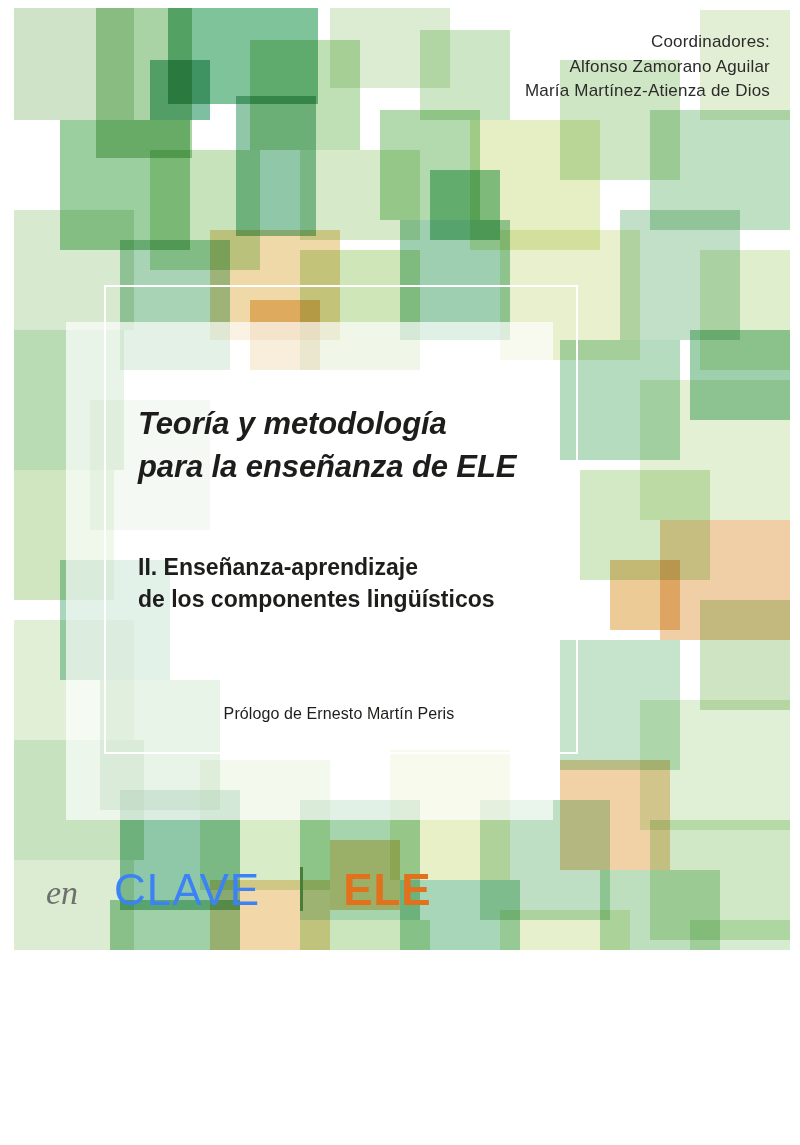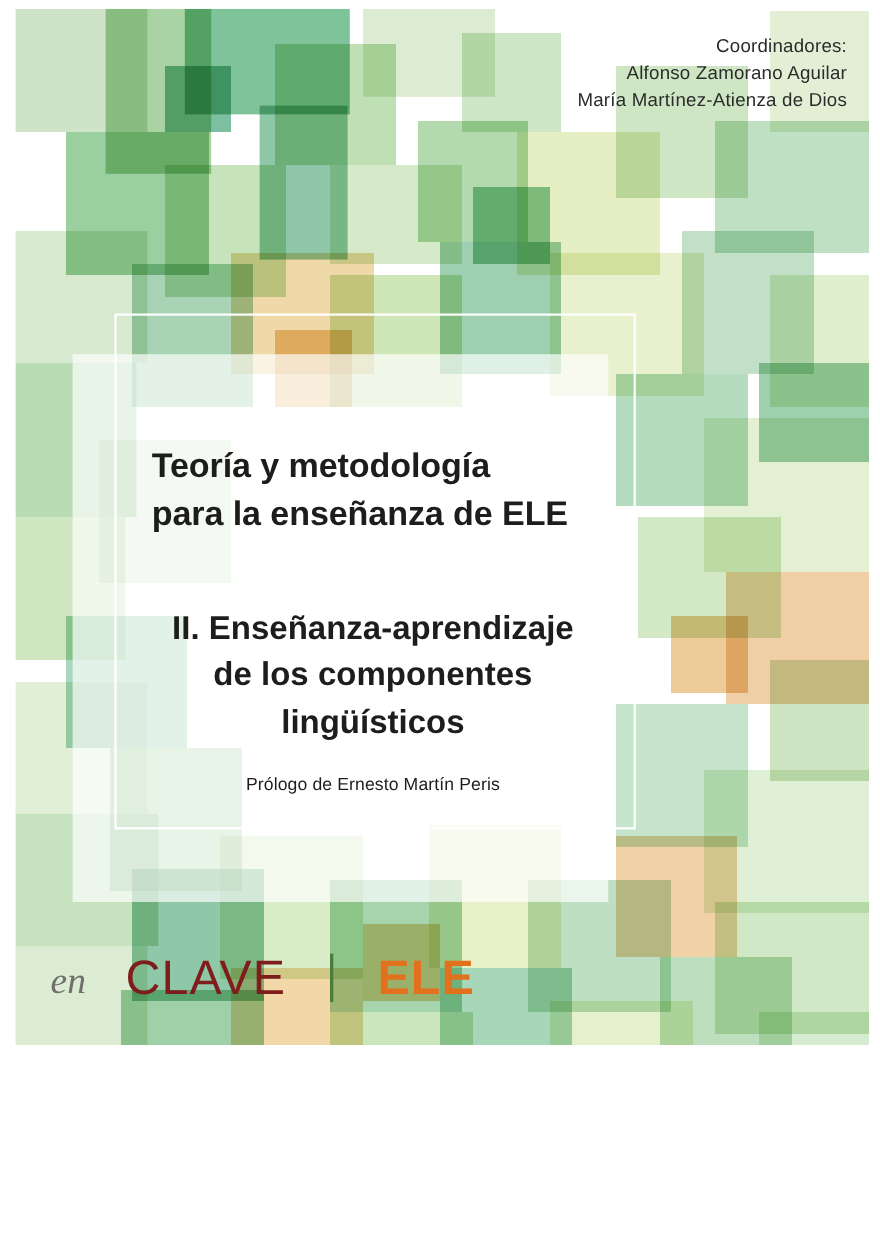--- a/index.html
+++ b/index.html
@@ -88,27 +88,27 @@
     box-sizing: border-box;
     padding: 118px 34px 0 34px;
     color: #1d1d1b;
   }
   .main-title {
     font-size: 31px;
     font-weight: bold;
     line-height: 1.38;
     letter-spacing: -0.1px;
     margin: 0;
+    font-style: italic;
   }
   .subtitle {
     margin-top: 62px;
-    font-size: 30px;
+    font-size: 23px;
     font-weight: bold;
     line-height: 1.42;
-    text-align: center;
   }
   .prologue {
     position: absolute;
     left: 34px;
     right: 34px;
     top: 420px;
     text-align: center;
     font-size: 16px;
     color: #1d1d1b;
     letter-spacing: .1px;
@@ -128,21 +128,21 @@
     font-family: "Liberation Serif", serif;
     font-style: italic;
     font-size: 34px;
     color: #6f6f6e;
     line-height: 1;
     margin-right: 6px;
     margin-bottom: 2px;
   }
   .logo-clave {
     font-size: 44px;
-    color: #7f1d1d;
+    color: #3b82f6;
     line-height: 1;
     letter-spacing: 1px;
   }
   .logo-bar {
     width: 3px;
     height: 44px;
     background: #4a7d3a;
     margin: 0 10px 1px 10px;
   }
   .logo-ele {

